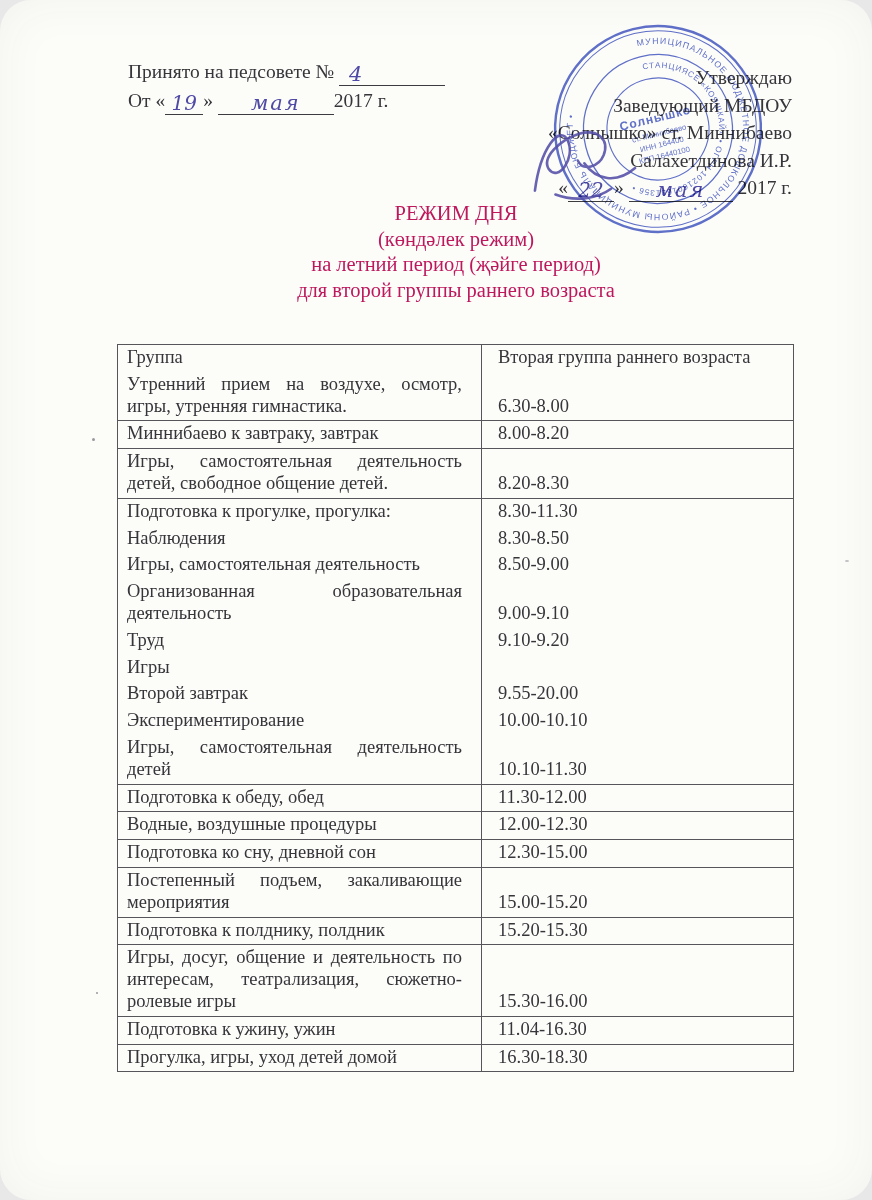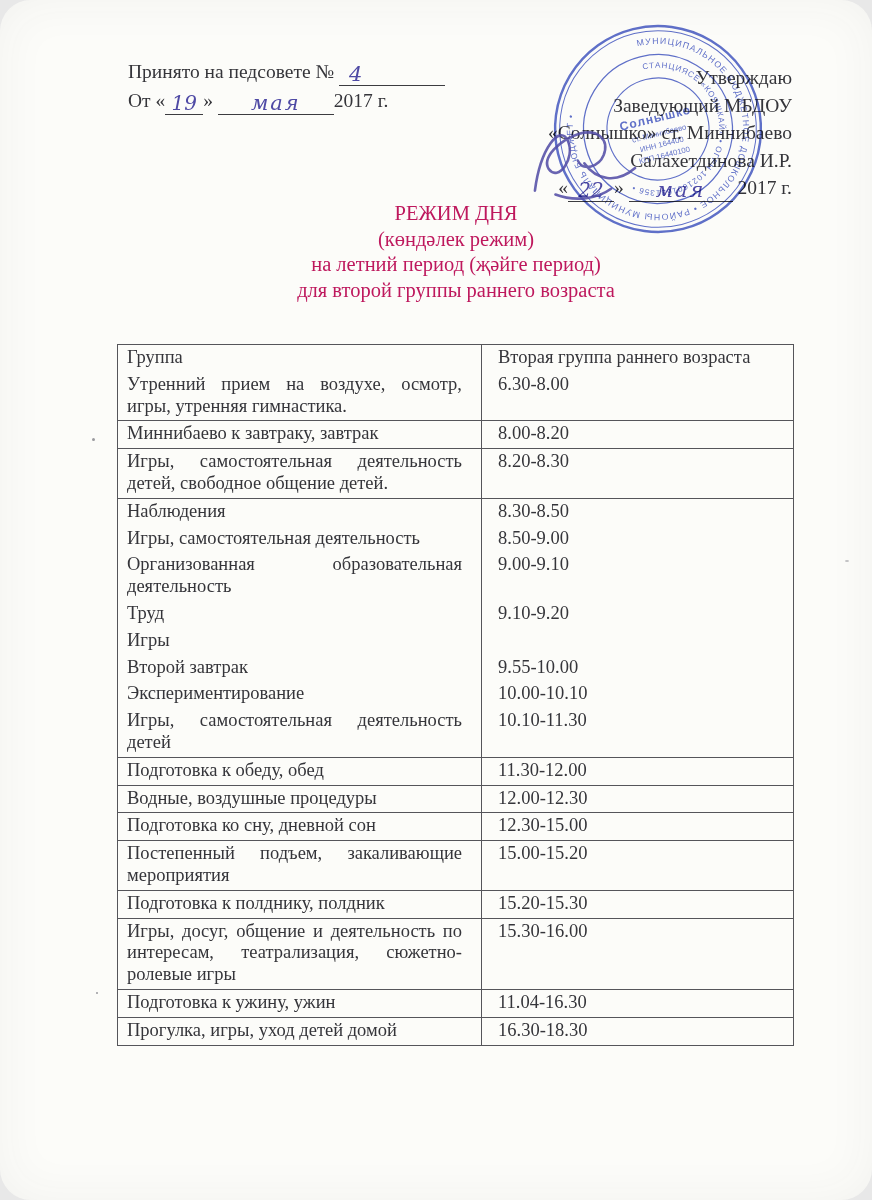--- a/index.html
+++ b/index.html
@@ -37,21 +37,21 @@
   
   .title-block{position:absolute;left:40px;top:201px;width:832px;text-align:center;font-size:20.5px;line-height:25.5px;color:#be185d;}
   
   .schedule-table{
     position:absolute;left:117px;top:344px;width:677px;
     border:1.5px solid #55555a;font-size:18.5px;box-sizing:border-box;
   }
   .t-divider{position:absolute;top:0;bottom:0;left:363px;border-left:1.4px solid #55555a;z-index:1;}
   .t-row{position:relative;}
   .t-row + .t-row{border-top:1.4px solid #55555a;}
-  .t-entry{display:flex;}
+  .t-entry{display:flex;align-items:flex-end;}
   .t-act{
     width:363px;box-sizing:border-box;padding:2px 19px 3px 9px;
     text-align:justify;text-align-last:left;line-height:21.8px;
   }
   .t-time{flex:1;padding:2px 0 3px 17px;line-height:21.8px;}
   .t-row.header .t-act{text-align:left;}
   
   .speck{position:absolute;border-radius:50%;background:#9a9a9e;}
   .s1{left:92px;top:438px;width:3px;height:3px;}
   .s2{left:845px;top:560px;width:4px;height:2px;opacity:.6;}
@@ -127,41 +127,45 @@
           </div>
         </div>
         <div class="t-row">
           <div class="t-entry">
             <div class="t-act">Игры, самостоятельная деятельность детей, свободное общение детей.</div>
             <div class="t-time">8.20-8.30</div>
           </div>
         </div>
         <div class="t-row">
           <div class="t-entry">
+            <div class="t-act">Подготовка к прогулке, прогулка:</div>
+            <div class="t-time">8.30-11.30</div>
+          </div>
+          <div class="t-entry">
             <div class="t-act">Наблюдения</div>
             <div class="t-time">8.30-8.50</div>
           </div>
           <div class="t-entry">
             <div class="t-act">Игры, самостоятельная деятельность</div>
             <div class="t-time">8.50-9.00</div>
           </div>
           <div class="t-entry">
             <div class="t-act">Организованная образовательная деятельность</div>
             <div class="t-time">9.00-9.10</div>
           </div>
           <div class="t-entry">
             <div class="t-act">Труд</div>
             <div class="t-time">9.10-9.20</div>
           </div>
           <div class="t-entry">
             <div class="t-act">Игры</div>
           </div>
           <div class="t-entry">
             <div class="t-act">Второй завтрак</div>
-            <div class="t-time">9.55-10.00</div>
+            <div class="t-time">9.55-20.00</div>
           </div>
           <div class="t-entry">
             <div class="t-act">Экспериментирование</div>
             <div class="t-time">10.00-10.10</div>
           </div>
           <div class="t-entry">
             <div class="t-act">Игры, самостоятельная деятельность детей</div>
             <div class="t-time">10.10-11.30</div>
           </div>
         </div>

